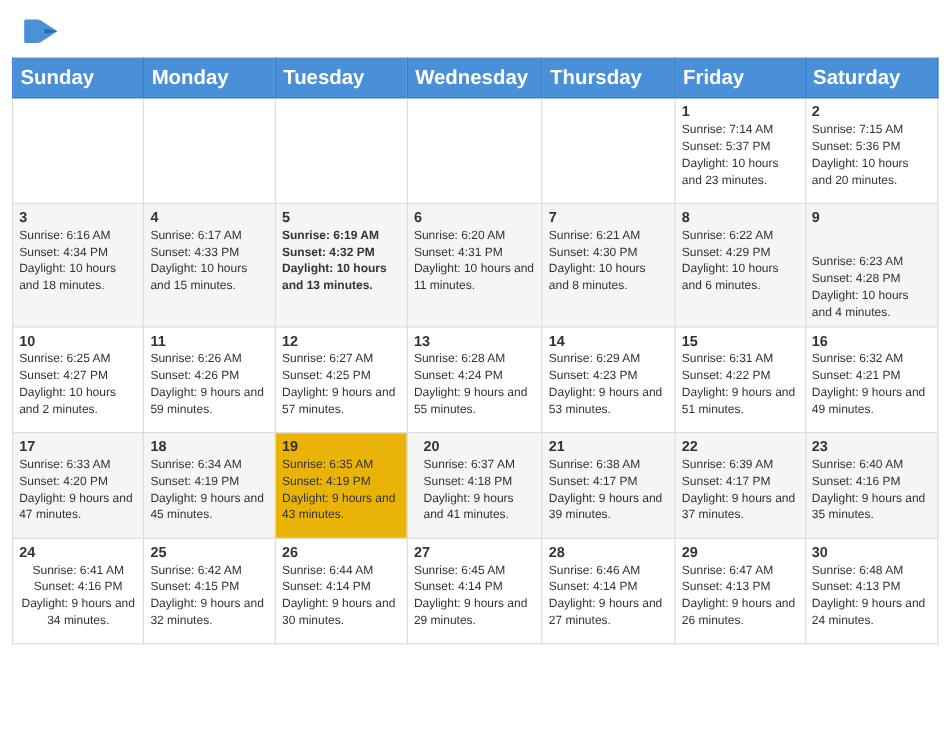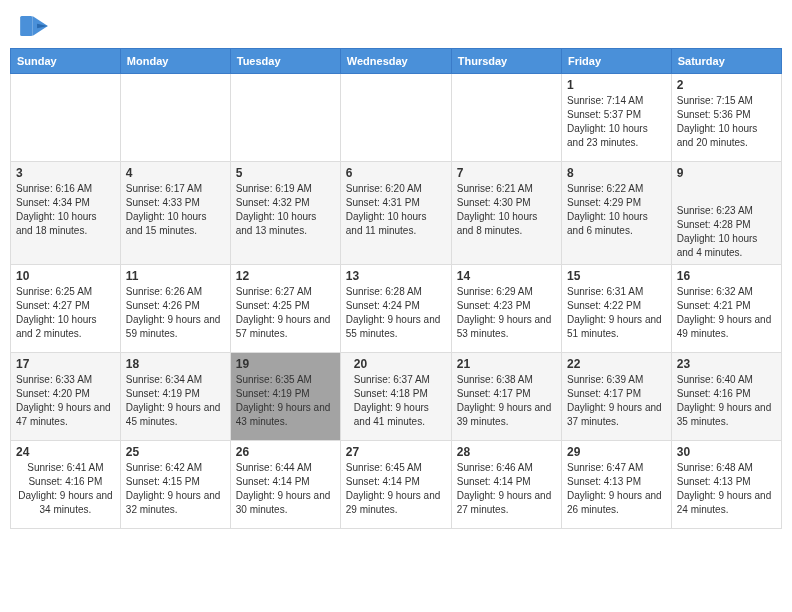--- a/index.html
+++ b/index.html
@@ -40,21 +40,21 @@
       margin-top: 2px;
     }
     .calendar {
       margin: 8px 10px;
       border-collapse: collapse;
       width: calc(100% - 20px);
     }
     .calendar th {
       background: #4a90d9;
       color: white;
-      font-size: 11px;
+      font-size: 17px;
       font-weight: bold;
       padding: 6px 6px;
       border: 1px solid #3a7bc8;
       text-align: left;
     }
     .calendar td {
       border: 1px solid #ddd;
       vertical-align: top;
       padding: 4px 5px;
       width: 113px;
@@ -143,21 +143,21 @@
 Daylight: 10 hours and 18 minutes.</div>
         </td>
         <td style="background: rgb(245, 245, 245);">
           <div class="day-number">4</div>
           <div class="day-info" style="white-space: pre-line;">Sunrise: 6:17 AM
 Sunset: 4:33 PM
 Daylight: 10 hours and 15 minutes.</div>
         </td>
         <td style="background: rgb(245, 245, 245);">
           <div class="day-number">5</div>
-          <div class="day-info" style="white-space: pre-line;">Sunrise: 6:19 AM
+          <div class="day-info" style="white-space: pre-line; font-weight: bold;">Sunrise: 6:19 AM
 Sunset: 4:32 PM
 Daylight: 10 hours and 13 minutes.</div>
         </td>
         <td style="background: rgb(245, 245, 245);">
           <div class="day-number">6</div>
           <div class="day-info" style="white-space: pre-line;">Sunrise: 6:20 AM
 Sunset: 4:31 PM
 Daylight: 10 hours and 11 minutes.</div>
         </td>
         <td style="background: rgb(245, 245, 245);">
@@ -229,21 +229,21 @@
           <div class="day-info" style="white-space: pre-line;">Sunrise: 6:33 AM
 Sunset: 4:20 PM
 Daylight: 9 hours and 47 minutes.</div>
         </td>
         <td style="background: rgb(245, 245, 245);">
           <div class="day-number">18</div>
           <div class="day-info" style="white-space: pre-line;">Sunrise: 6:34 AM
 Sunset: 4:19 PM
 Daylight: 9 hours and 45 minutes.</div>
         </td>
-        <td style="background: #a3a3a3; margin-top: 16px;">
+        <td style="background: #eab308; margin-top: 16px;">
           <div class="day-number">19</div>
           <div class="day-info" style="white-space: pre-line;">Sunrise: 6:35 AM
 Sunset: 4:19 PM
 Daylight: 9 hours and 43 minutes.</div>
         </td>
         <td style="background: rgb(245, 245, 245); padding-left: 13px;">
           <div class="day-number">20</div>
           <div class="day-info" style="white-space: pre-line;">Sunrise: 6:37 AM
 Sunset: 4:18 PM
 Daylight: 9 hours and 41 minutes.</div>

